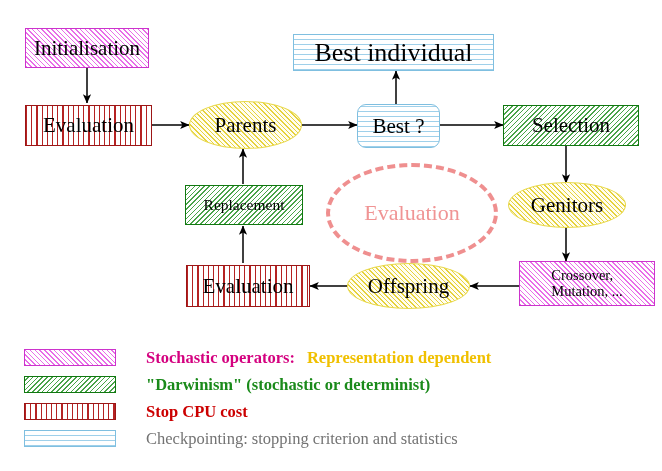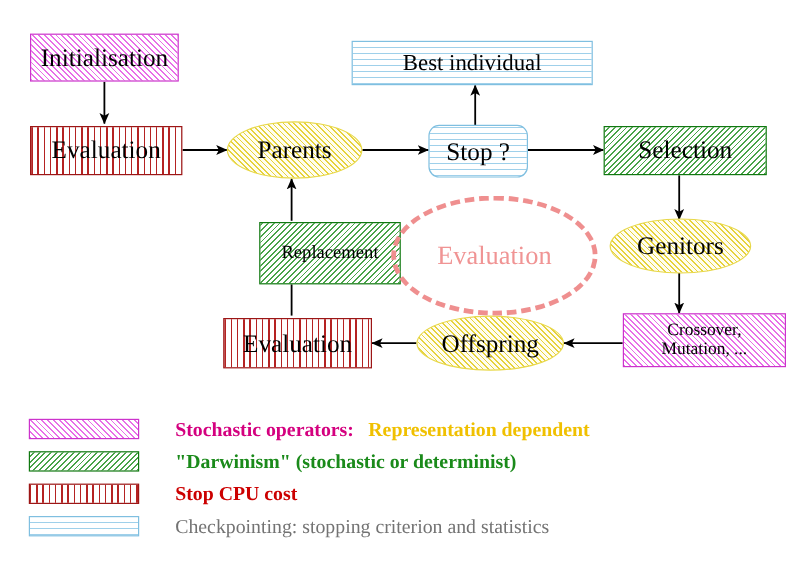--- a/index.html
+++ b/index.html
@@ -25,21 +25,21 @@
     width: 662px;
     height: 471px;
     pointer-events: none;
   }
   .node {
     position: absolute;
     box-sizing: border-box;
     display: flex;
     align-items: center;
     justify-content: center;
-    text-align: center;
+    text-align: left;
     color: #000000;
     line-height: 1.05;
     white-space: pre-line;
   }
 
   
   .fill-magenta {
     border: 1.6px solid #cc33cc;
     background-color: #ffffff;
     background-image: repeating-linear-gradient(
@@ -165,26 +165,26 @@
   </div>
 
   <div class="node fill-red" style="left:25px; top:105px; width:127px; height:41px; font-size:21px;">
     <span>Evaluation</span>
   </div>
 
   <div class="node fill-yellow ellipse" style="left:189px; top:101px; width:113px; height:48px; font-size:21px;">
     <span>Parents</span>
   </div>
 
-  <div class="node fill-blue" style="left:293px; top:34px; width:201px; height:37px; font-size:19px;">
+  <div class="node fill-blue" style="left:293px; top:34px; width:201px; height:37px; font-size:26px;">
     <span>Best individual</span>
   </div>
 
   <div class="node fill-blue rounded" style="left:357px; top:104px; width:83px; height:44px; font-size:21px;">
-    <span>Stop ?</span>
+    <span>Best ?</span>
   </div>
 
   <div class="node fill-green" style="left:503px; top:105px; width:136px; height:41px; font-size:21px;">
     <span>Selection</span>
   </div>
 
   <div class="node fill-yellow ellipse" style="left:508px; top:182px; width:118px; height:46px; font-size:21px;">
     <span>Genitors</span>
   </div>
 
@@ -194,21 +194,21 @@
   </div>
 
   <div class="node fill-yellow ellipse" style="left:347px; top:263px; width:123px; height:46px; font-size:21px;">
     <span>Offspring</span>
   </div>
 
   <div class="node fill-red" style="left:186px; top:265px; width:124px; height:42px; font-size:21px;">
     <span>Evaluation</span>
   </div>
 
-  <div class="node fill-green" style="left:185px; top:185px; width:118px; height:52px; font-size:15.5px;margin-left:31px;">
+  <div class="node fill-green" style="left:185px; top:185px; width:118px; height:40px; font-size:15.5px;">
     <span>Replacement</span>
   </div>
 
   <div class="node dashed-ellipse" style="left:326px; top:163px; width:172px; height:100px; font-size:22px;">
     <span>Evaluation</span>
   </div>
 
   <div id="legend">
 
     <div class="legend-row">

